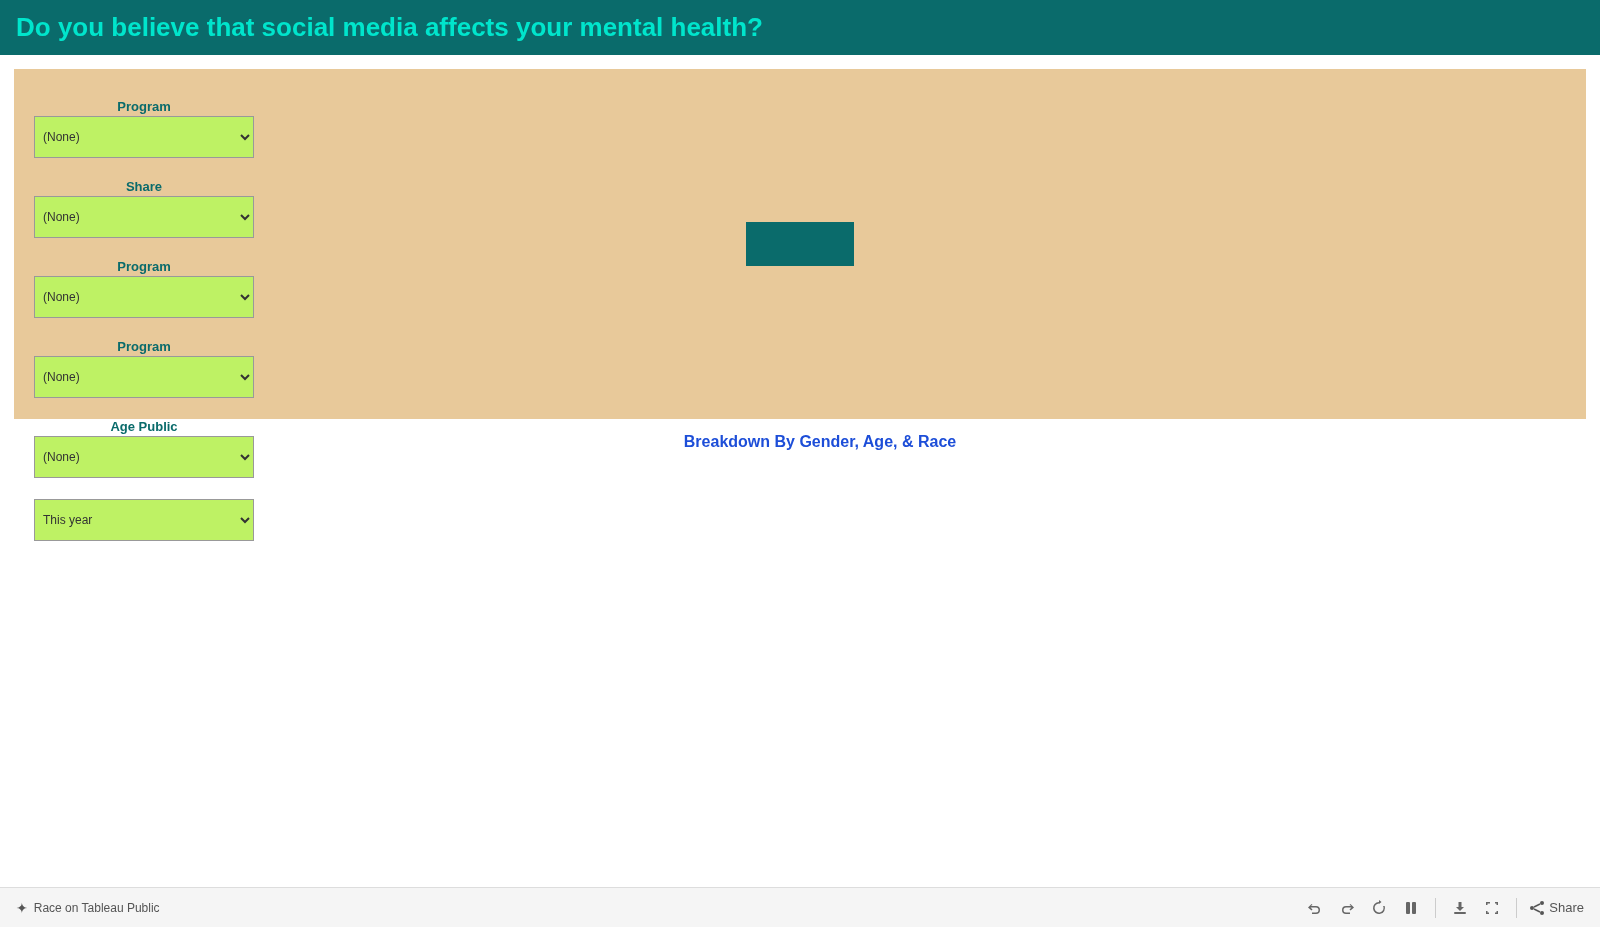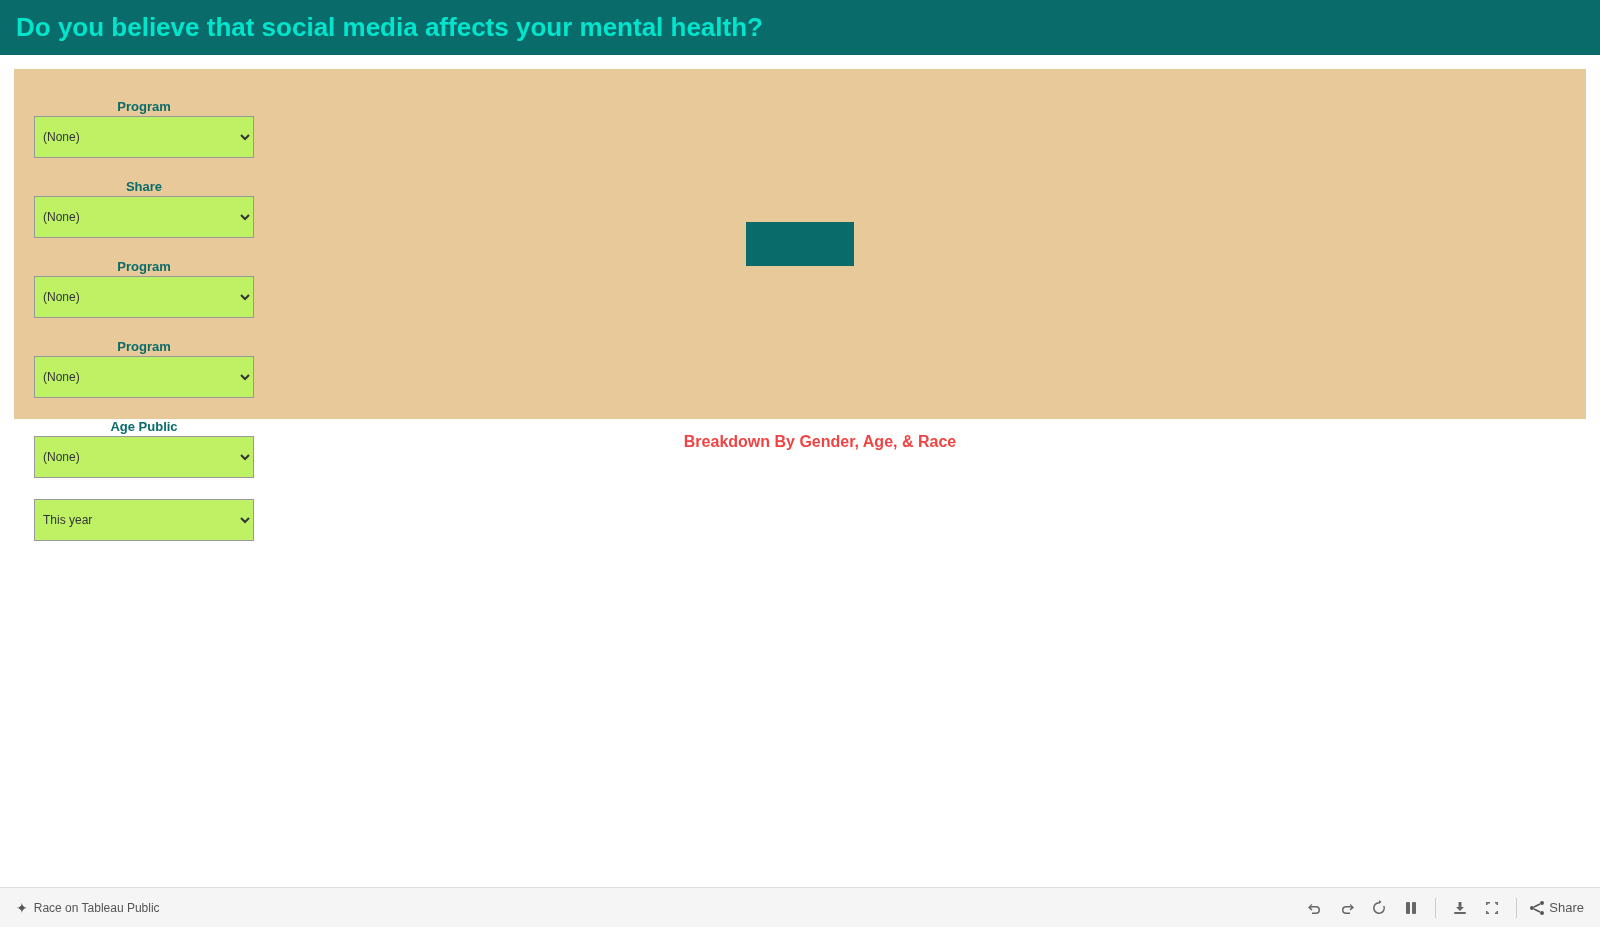--- a/index.html
+++ b/index.html
@@ -83,21 +83,21 @@
       left: 50%;
       transform: translate(-50%, -50%);
       width: 108px;
       height: 44px;
       background-color: #0a6b6b;
     }
 
     
     #subtitle {
       text-align: center;
-      color: #ef4444;
+      color: #1d4ed8;
       font-size: 16px;
       font-weight: bold;
       margin-top: 4px;
       padding-left: 40px;
     }
 
     
     #bottom-toolbar {
       position: absolute;
       bottom: 0;

